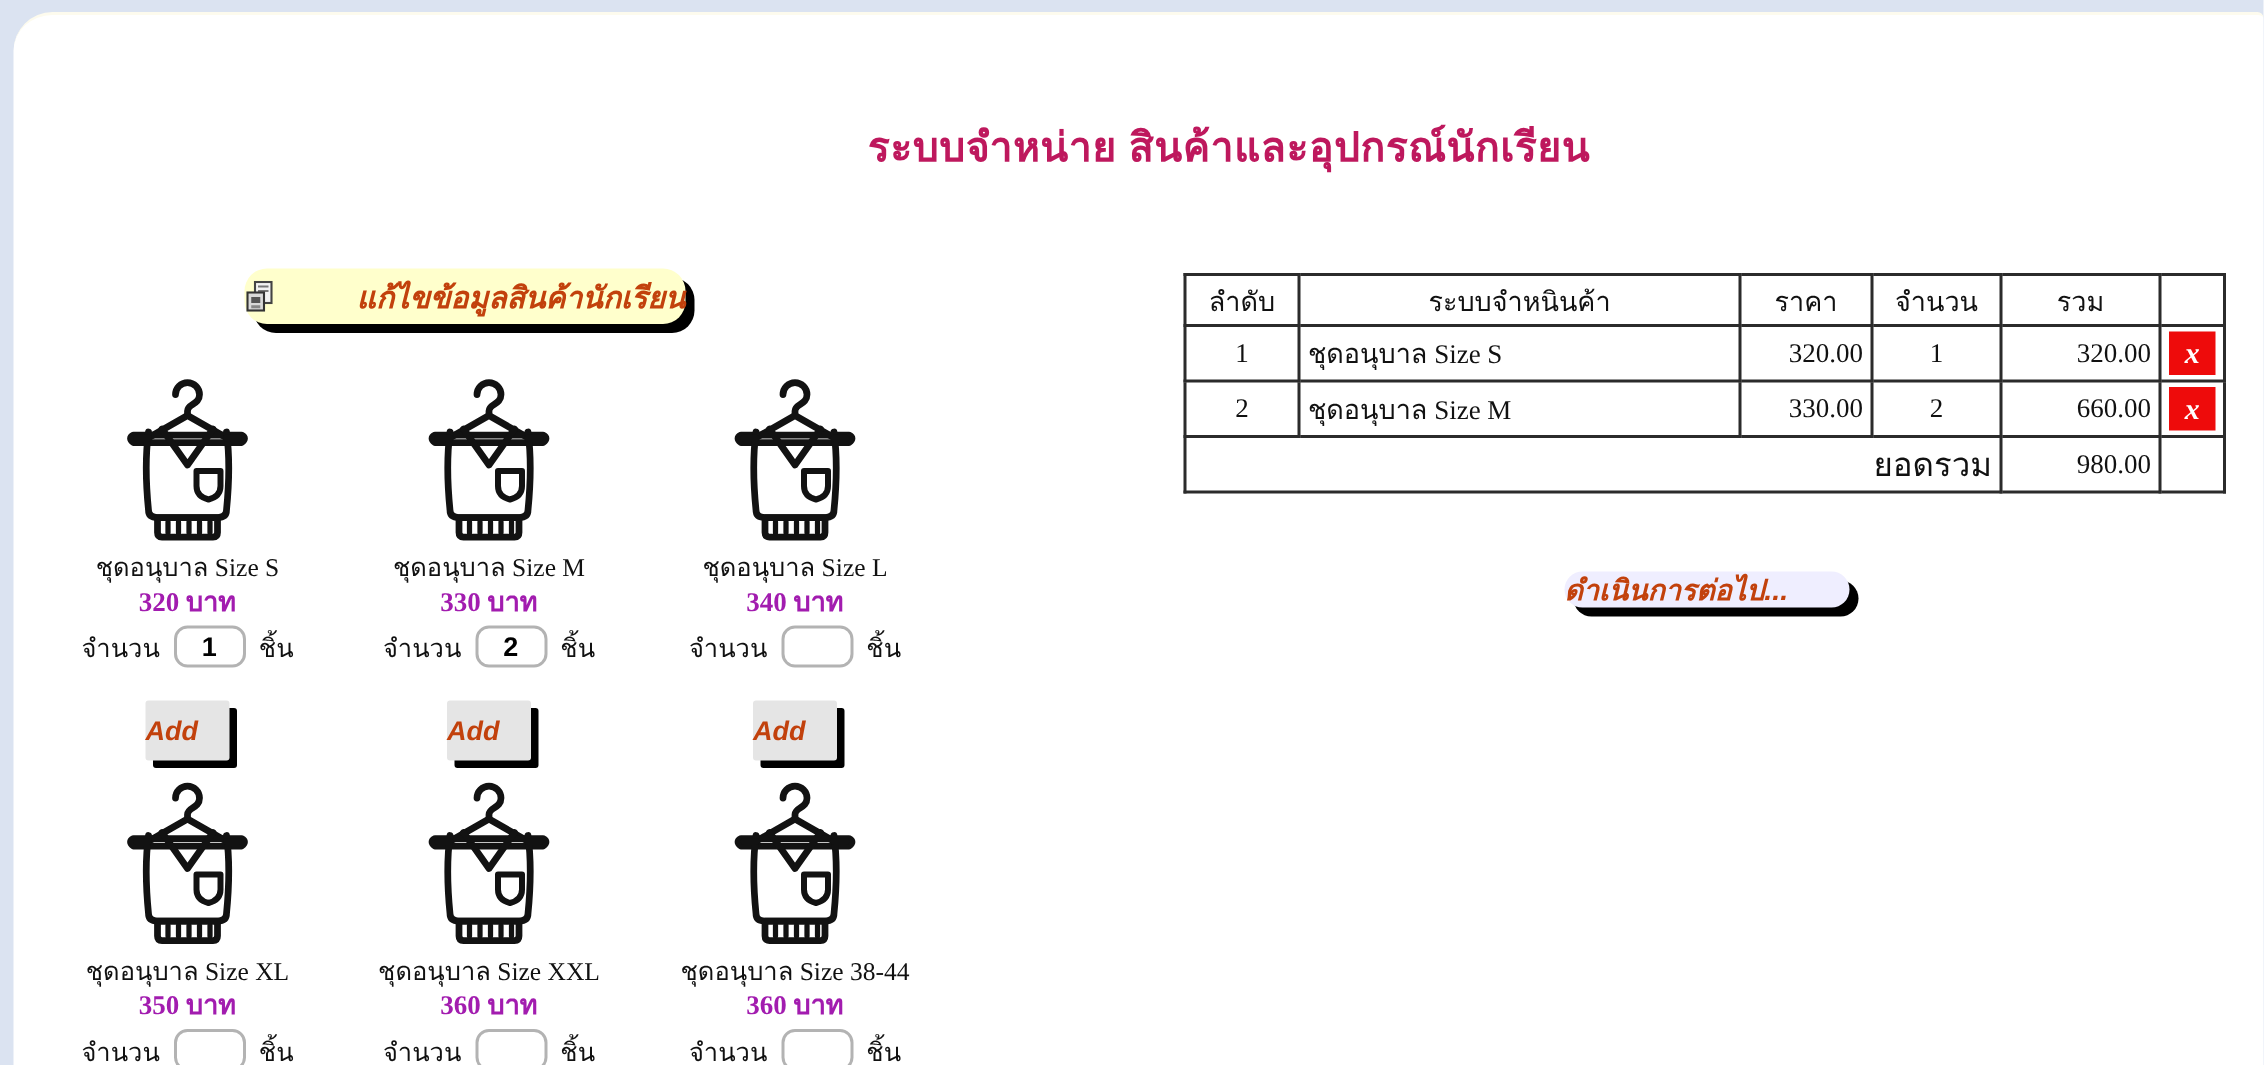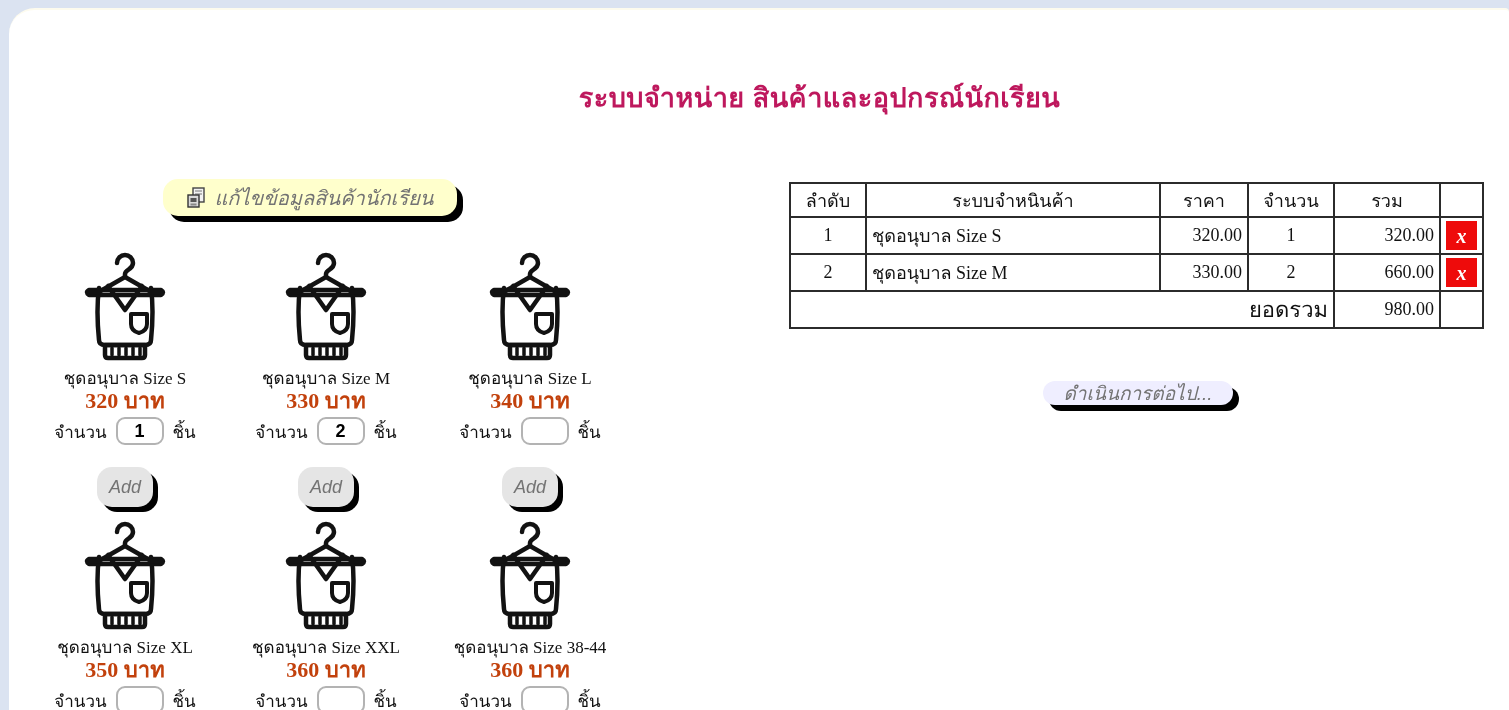--- a/index.html
+++ b/index.html
@@ -14,49 +14,49 @@
 
   .page-title {
     position:absolute; top:76px; left:0; right:0;
     padding-left:130px;
     text-align:center; font-size:27px; font-weight:bold; color:#be185d;
     letter-spacing:0.5px;
   }
 
   
   .btn3d {
-    display:inline-flex; align-items:center; justify-content:center;
+    display:inline-flex; align-items:center; justify-content:space-between;
     border:none; cursor:pointer;
     border-radius:15px;
     box-shadow:6px 6px 0 #000000;
-    color:#737373; font-weight:normal; font-style:italic;
+    color:#c2410c; font-weight:bold; font-style:italic;
     font-family:"Liberation Sans", sans-serif;
   }
   .edit-btn {
     position:absolute; left:163px; top:179px; width:294px; height:37px;
     background:#ffffcc; font-size:20px; gap:8px;
   }
   .continue-btn {
     position:absolute; left:1043px; top:351px; width:190px; height:24px;
     background:#efeeff; font-size:19px;margin-top:30px;
   }
   .add-btn {
     width:56px; height:40px; background:#e5e5e5; font-size:18px;
-    border-radius:15px; box-shadow:5px 5px 0 #000000; margin-top:22px;
+    border-radius:2px; box-shadow:5px 5px 0 #000000; margin-top:22px;
   }
 
   
   .products {
     position:absolute; left:26px; top:252px;
     display:grid; grid-template-columns:198px 204px 204px; row-gap:14px;
   }
   .product-card { display:flex; flex-direction:column; align-items:center; }
   .product-icon svg { display:block; }
   .product-name { font-family:"Liberation Serif", serif; font-size:17px; color:#111; line-height:22px; margin-top:4px; }
-  .product-price { font-family:"Liberation Serif", serif; font-size:22px; font-weight:bold; color:#c2410c; line-height:22px; }
+  .product-price { font-family:"Liberation Serif", serif; font-size:18px; font-weight:bold; color:#a21caf; line-height:22px; }
   .qty-row { display:flex; align-items:center; gap:9px; margin-top:5px;
              font-family:"Liberation Serif", serif; font-size:17px; color:#111; }
   .qty-input {
     width:48px; height:28px; border:2px solid #b3b3b3; border-radius:9px;
     text-align:center; font-weight:bold; font-size:18px;
     font-family:"Liberation Sans", sans-serif; outline:none; background:#fff;
   }
 
   
   .cart-table {

